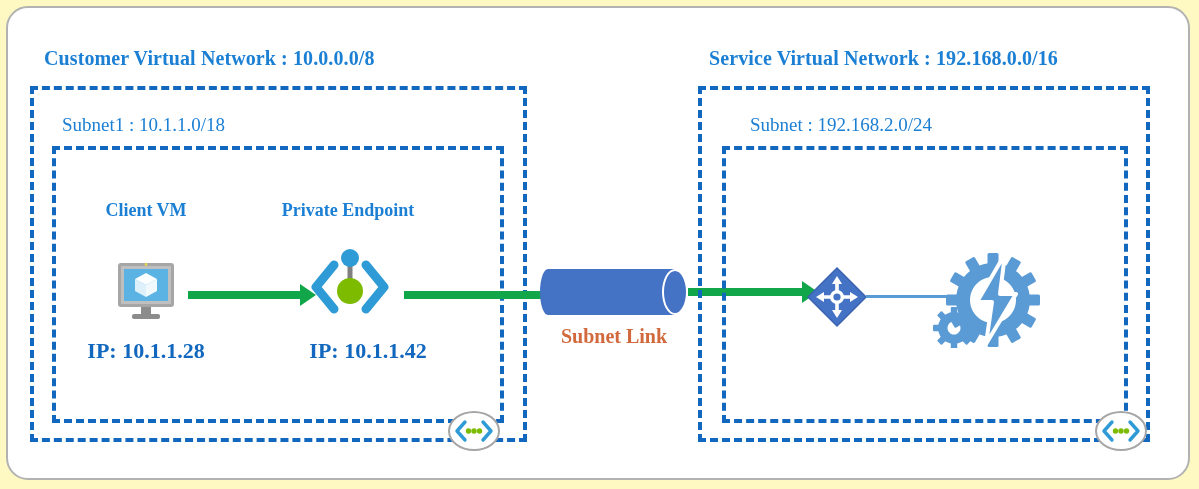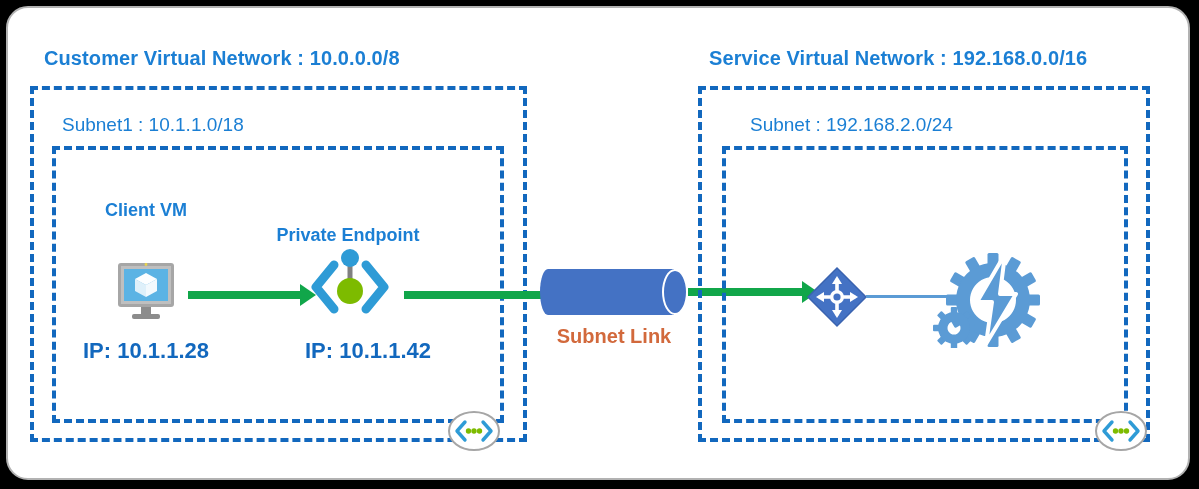--- a/index.html
+++ b/index.html
@@ -7,22 +7,23 @@
     padding: 0;
     background: #ffffff;
   }
   body {
     font-family: "Liberation Sans", sans-serif;
   }
   #canvas {
     position: relative;
     width: 1199px;
     height: 489px;
-    background: #000000;
+    background: #fef9c3;
     overflow: hidden;
+    font-family: Liberation Serif, serif;
   }
   .outer-frame {
     position: absolute;
     left: 6px;
     top: 6px;
     width: 1184px;
     height: 474px;
     border: 2px solid #b2b2b2;
     border-radius: 22px;
     box-sizing: border-box;
@@ -190,21 +191,21 @@
     </svg>
   </div>
 
   <div class="label ip-label center-x" style="left:146px; top:340px;">IP: 10.1.1.28</div>
 
   <div class="green-arrow" style="left:188px; top:295px; width:128px;">
     <div class="shaft" style="width:112px;"></div>
     <div class="head" style="left:112px;"></div>
   </div>
 
-  <div class="label node-title center-x" style="left:348px; top:201px;margin-top:25px;">Private Endpoint</div>
+  <div class="label node-title center-x" style="left:348px; top:201px;">Private Endpoint</div>
 
   <div class="icon-holder" style="left:306px; top:245px;">
     <svg width="88" height="80" viewBox="0 0 88 80">
 
       <polyline points="28,20 10,42 28,64" fill="none" stroke="#2E9BD6" stroke-width="9" stroke-linecap="round" stroke-linejoin="round"></polyline>
 
       <polyline points="60,20 78,42 60,64" fill="none" stroke="#2E9BD6" stroke-width="9" stroke-linecap="round" stroke-linejoin="round"></polyline>
 
       <rect x="41.5" y="14" width="5" height="32" fill="#808080"></rect>
 

